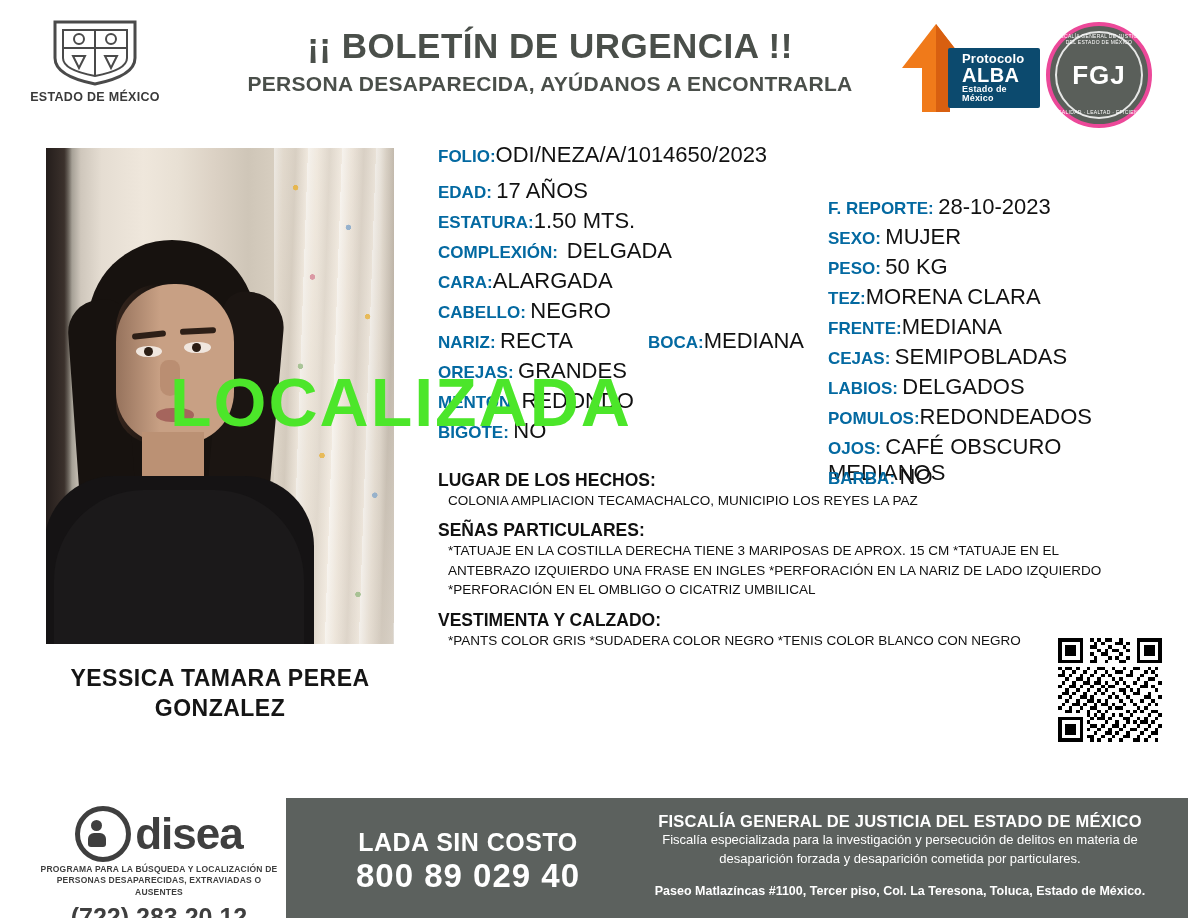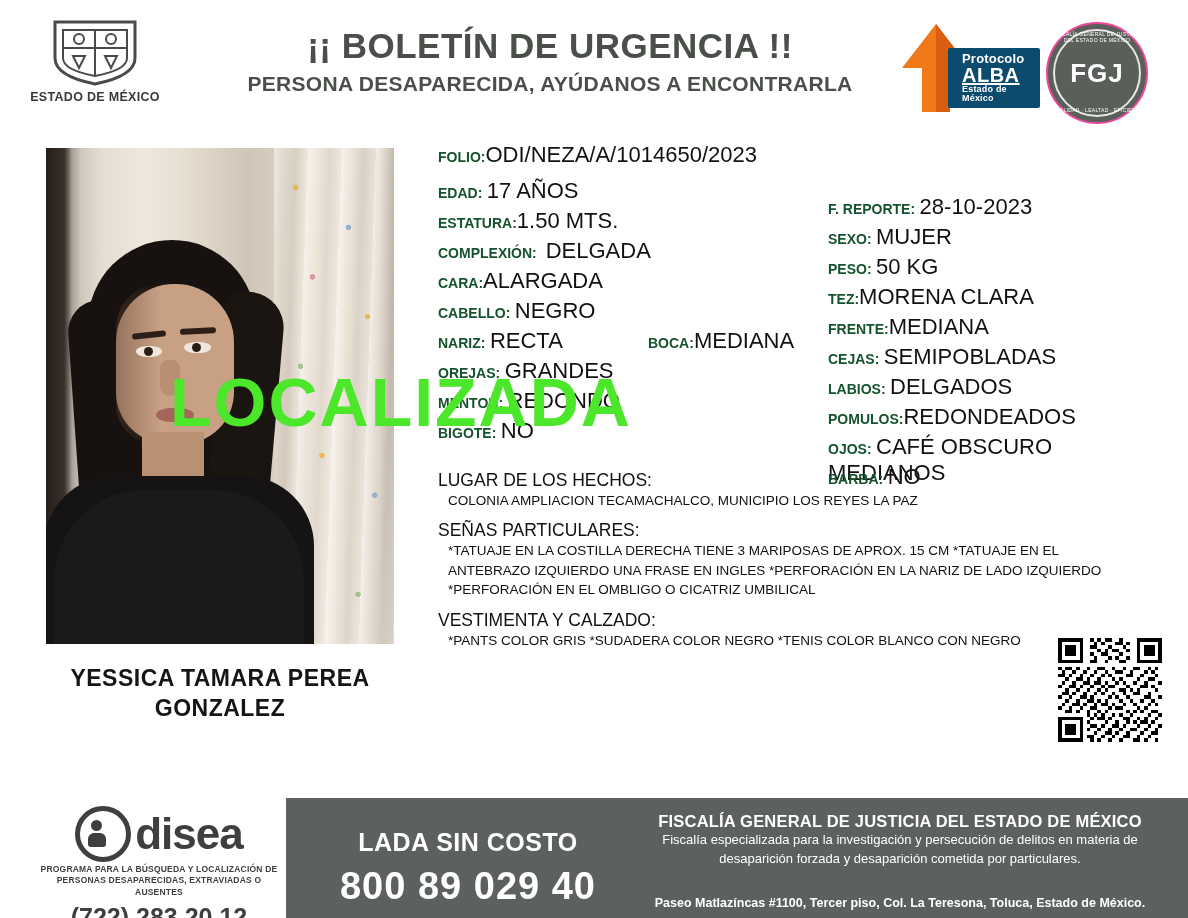--- a/index.html
+++ b/index.html
@@ -45,30 +45,30 @@
   .alba-arrow{
     position:absolute;left:0;top:0;width:72px;height:92px;
   }
   .alba-text{
     position:absolute;left:48px;top:26px;
     background:#0c4a6e;color:#fff;padding:4px 8px 5px 14px;
     border-radius:2px;
     text-align:left;line-height:1.0;
   }
   .alba-text .l1{font-size:13px;font-weight:bold;letter-spacing:.2px;}
-  .alba-text .l2{font-size:20px;font-weight:bold;letter-spacing:.5px;text-decoration:underline;}
+  .alba-text .l2{font-size:20px;font-weight:bold;letter-spacing:.5px;}
   .alba-text .l3{font-size:9px;font-weight:bold;letter-spacing:.2px;}
   .fgj-logo{
     position:absolute;left:1046px;top:22px;width:98px;height:98px;
     border-radius:50%;
     background:#5a5f5a;
     color:#fff;
     display:flex;align-items:center;justify-content:center;
     flex-direction:column;
-    border:2px solid #ec4899;
+    border:4px solid #ec4899;
   }
   .fgj-ring{
     position:absolute;left:5px;top:5px;right:5px;bottom:5px;
     border:2px solid #ffffff;border-radius:50%;
     opacity:.85;
   }
   .fgj-inner{
     position:relative;z-index:2;text-align:center;
   }
   .fgj-main{font-size:26px;font-weight:bold;letter-spacing:1px;}
@@ -163,26 +163,26 @@
     line-height:1.3;
   }
 
   
   .details{
     position:absolute;left:438px;top:142px;width:720px;
   }
   .row{
     position:relative;height:30px;
   }
-  .lbl{font-weight:bold;font-size:14px;color:#14532d;}
+  .lbl{font-weight:bold;font-size:17px;color:#0369a1;}
   .val{font-size:22px;color:#111;}
   .col-left{position:absolute;left:0;top:0;}
   .col-mid{position:absolute;left:210px;top:0;}
   .col-right{position:absolute;left:390px;top:16px;}
-  .block-label{font-weight:normal;font-size:17.5px;color:#111;}
+  .block-label{font-weight:bold;font-size:17.5px;color:#111;}
   .block-text{font-size:13.5px;color:#111;line-height:1.45;padding-left:10px;}
 
   .lugar{position:absolute;left:0;top:328px;width:720px;}
   .senas{position:absolute;left:0;top:378px;width:700px;}
   .vest{position:absolute;left:0;top:468px;width:700px;}
 
   
   .localizada{
     position:absolute;left:170px;top:368px;width:1000px;
     font-size:68px;font-weight:bold;
@@ -230,27 +230,27 @@
     font-size:25px;font-weight:bold;color:#3f3f3f;margin-top:5px;
   }
   .footer-bar{
     position:absolute;left:286px;top:0;width:902px;height:120px;
     background:#5c615e;color:#fff;
   }
   .lada{
     position:absolute;left:22px;top:30px;width:320px;text-align:center;
   }
   .lada-t{font-size:25px;font-weight:bold;letter-spacing:.5px;}
-  .lada-n{font-size:38px;font-weight:bold;margin-top:8px;letter-spacing:1px;}
+  .lada-n{font-size:33px;font-weight:bold;letter-spacing:1px;}
   .fisc{
     position:absolute;left:340px;top:14px;width:548px;text-align:center;
   }
   .fisc-t{font-size:16.5px;font-weight:bold;letter-spacing:.2px;}
   .fisc-d{font-size:13px;line-height:1.45;}
-  .fisc-a{font-size:12.5px;font-weight:bold;margin-top:26px;line-height:1.4;}
+  .fisc-a{font-size:12.5px;font-weight:bold;margin-top:14px;line-height:1.4;}
 </style>
 </head>
 <body>
 
 <div class="header">
 
   <div class="edomex-logo">
     <div class="edomex-shield">
       <svg width="92" height="68" viewBox="0 0 92 68">
         <path d="M6 4 H86 V40 Q86 58 46 66 Q6 58 6 40 Z" fill="none" stroke="#4a4a4a" stroke-width="3"></path>

